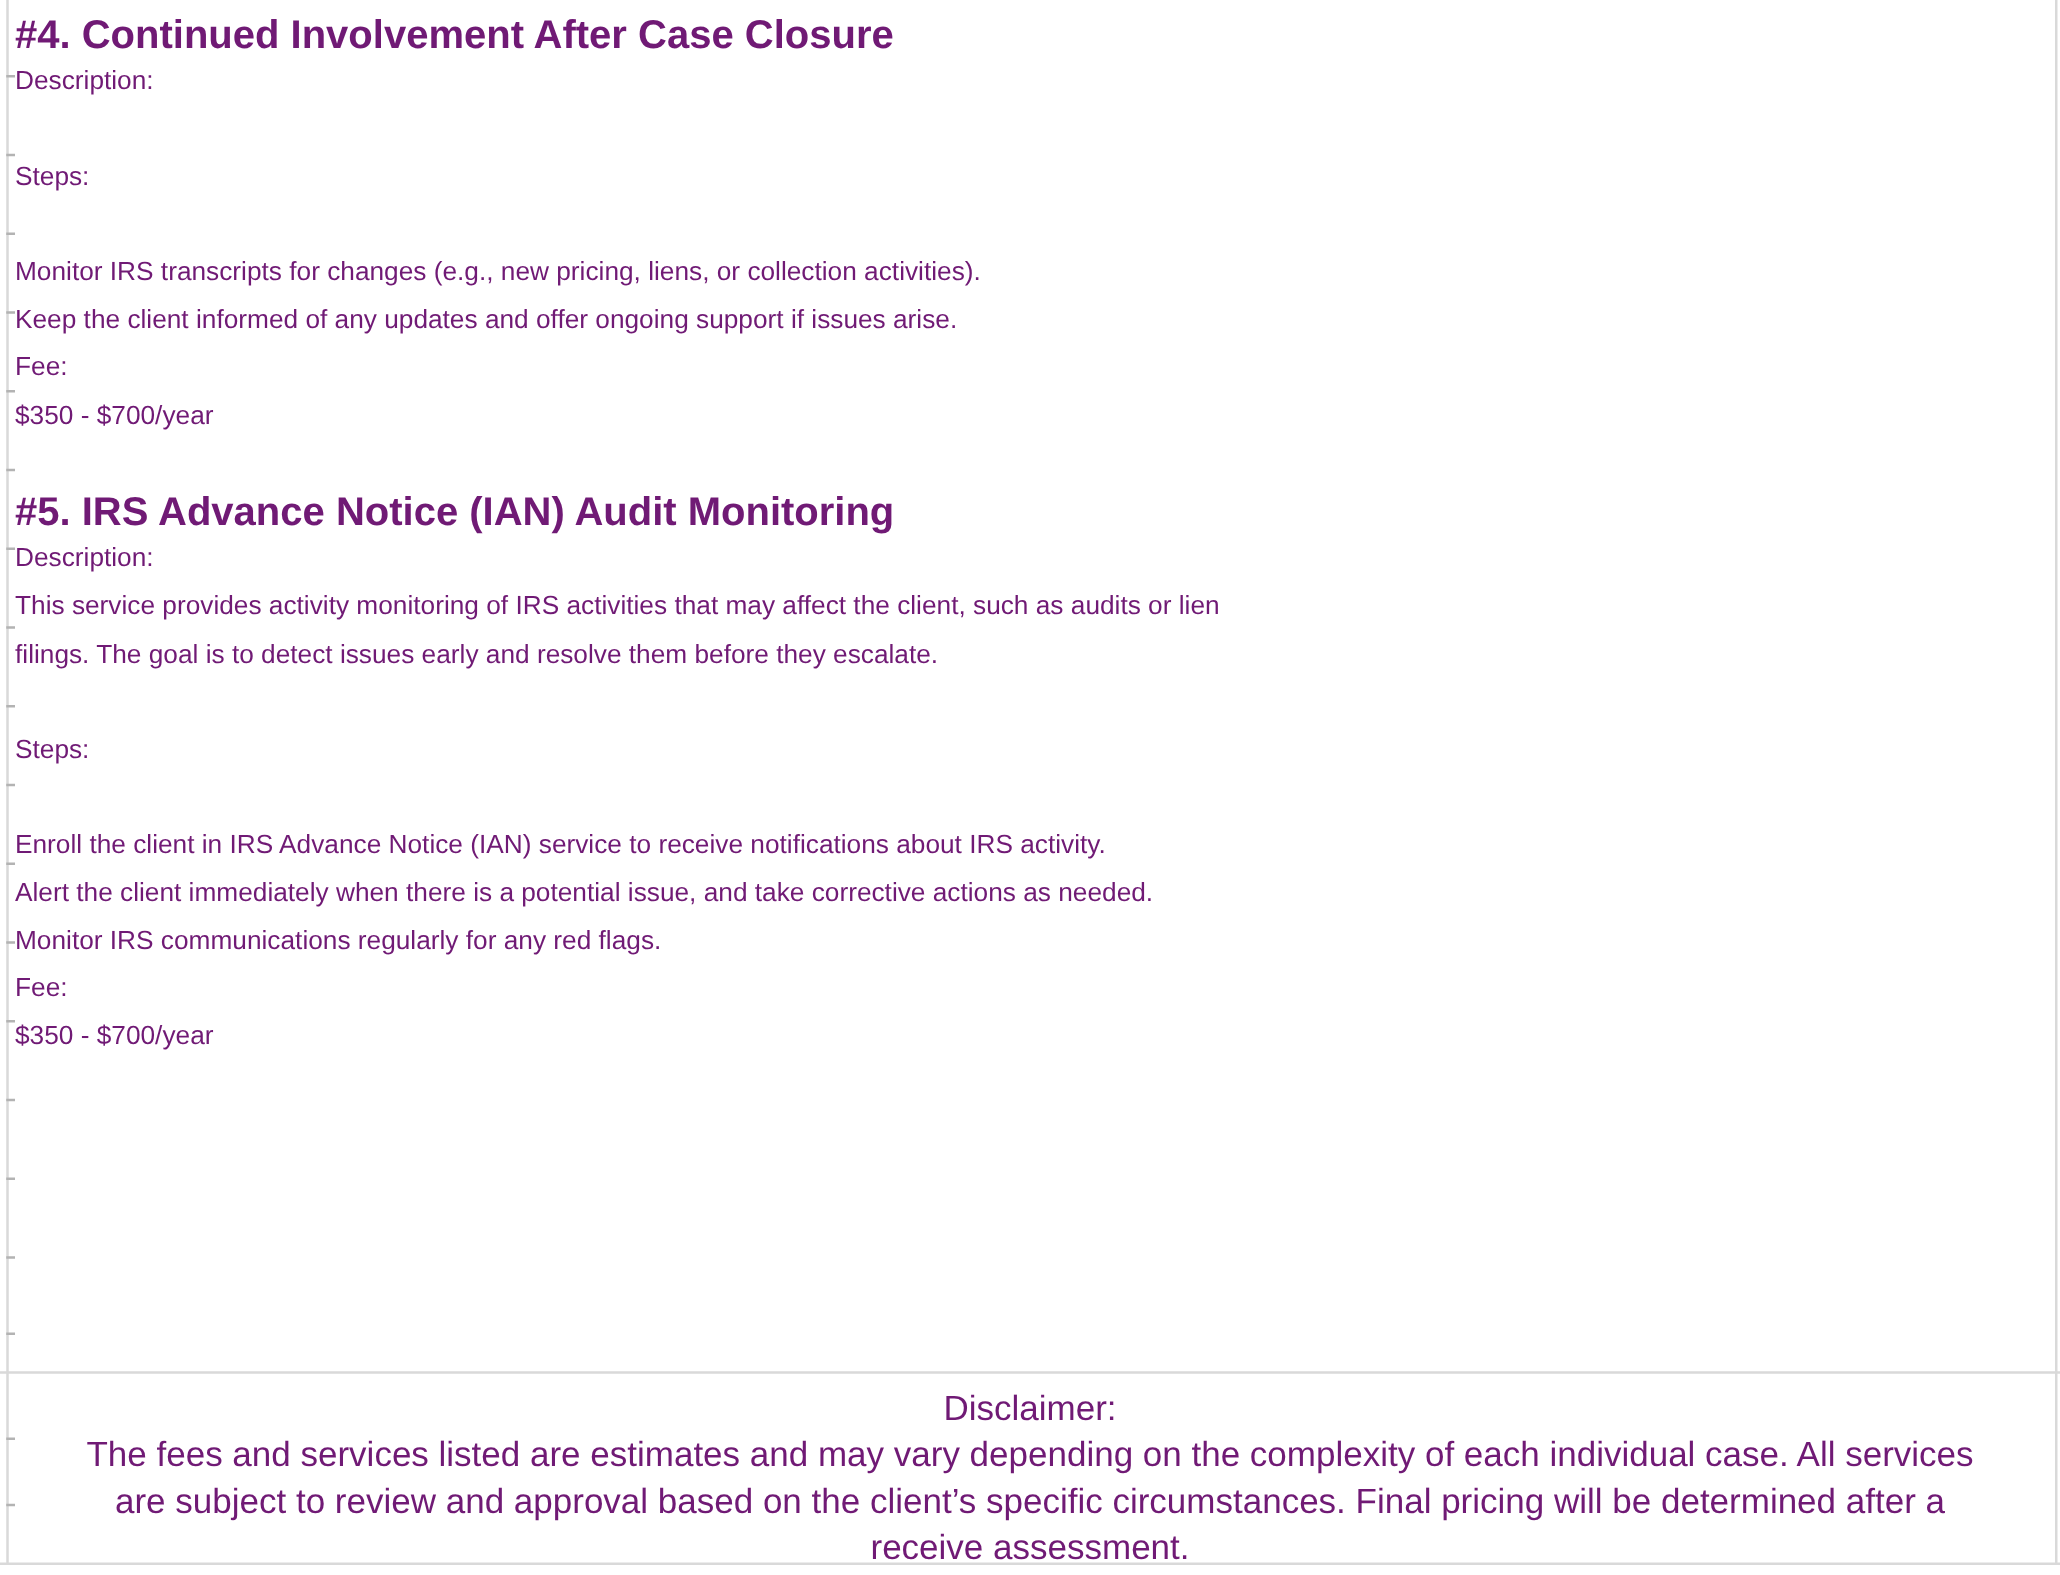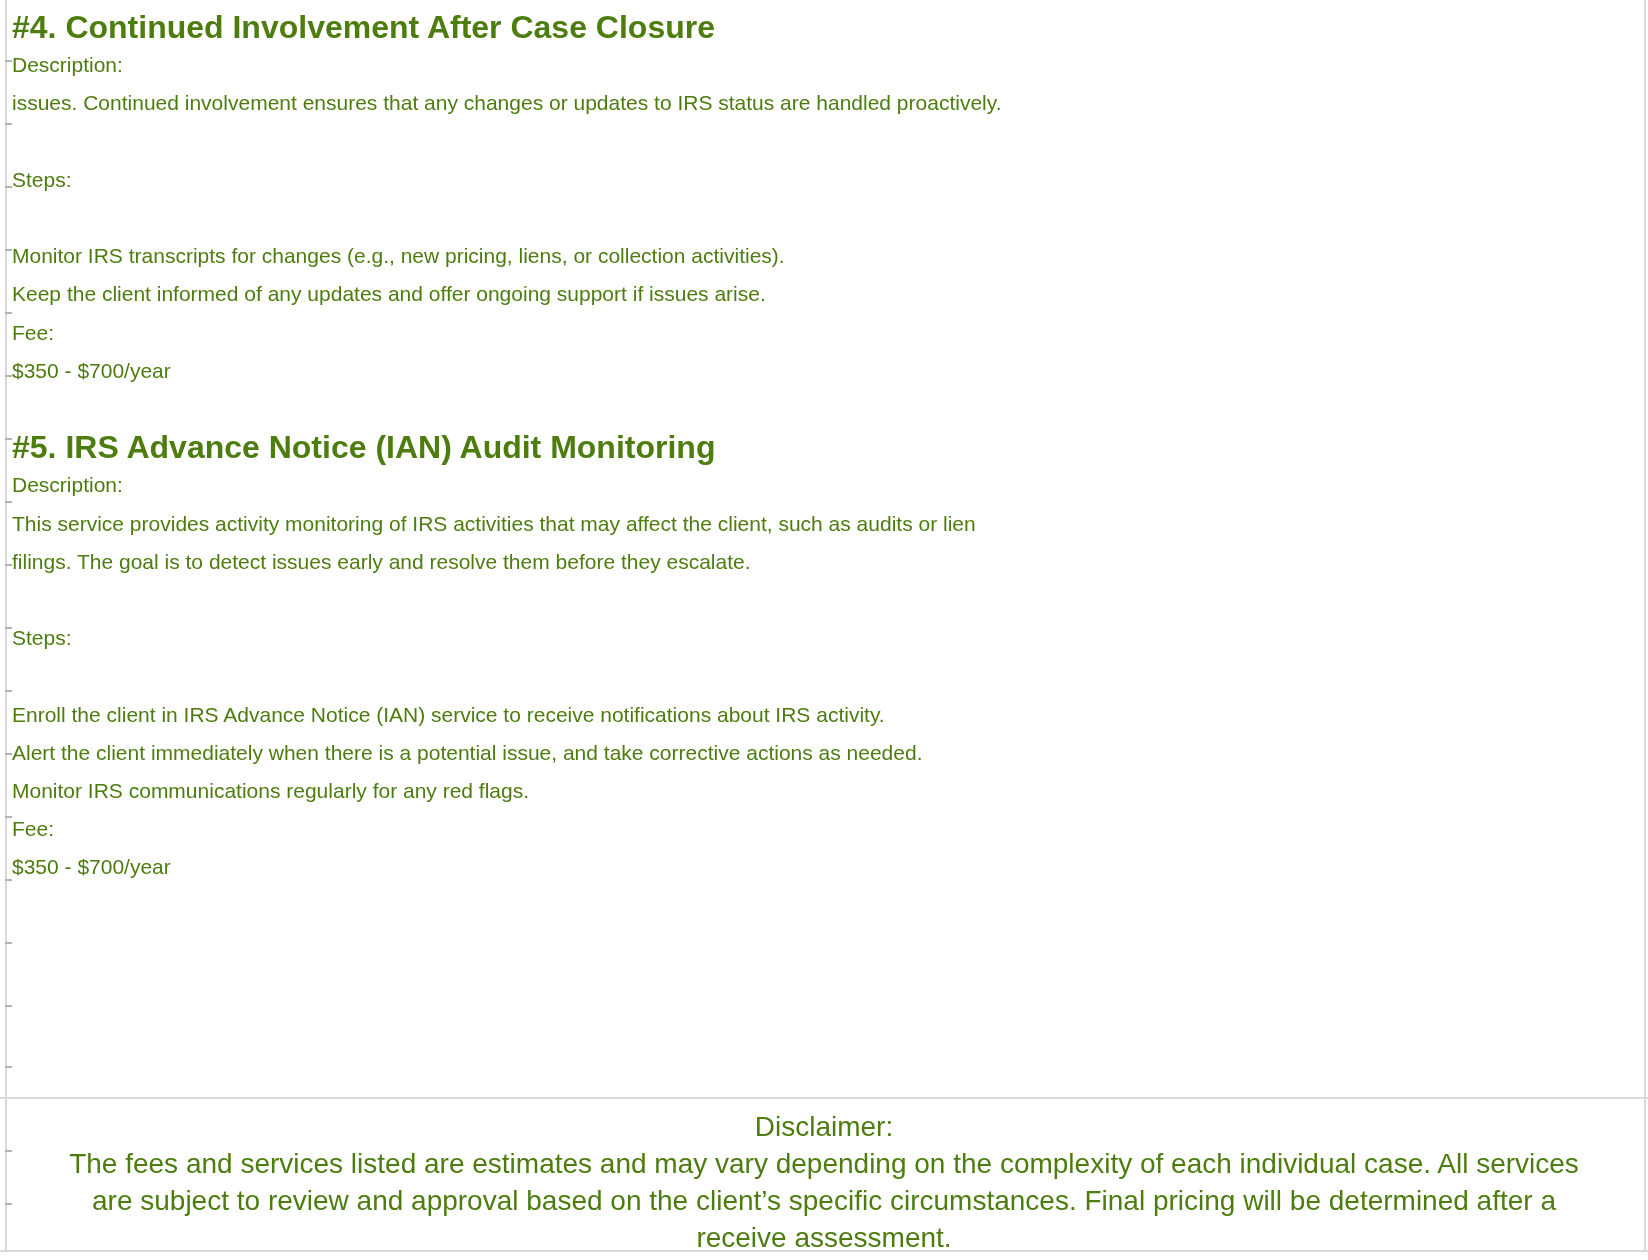--- a/index.html
+++ b/index.html
@@ -3,21 +3,21 @@
 <meta charset="utf-8">
 <style>
   html, body { margin: 0; padding: 0; background: #ffffff; }
   .screen {
     position: relative;
     width: 1648px;
     height: 1260px;
     background: #ffffff;
     overflow: hidden;
     font-family: "Liberation Sans", sans-serif;
-    color: #4d7c0f;
+    color: #701a75;
   }
   
   .gridline { position: absolute; background: #d9d9d9; }
   .v-left   { left: 5px;    top: 0;      width: 2px;    height: 1252px; }
   .v-right  { left: 1644px; top: 0;      width: 2px;    height: 1252px; }
   .h-mid    { left: 0;      top: 1097px; width: 1648px; height: 2px; }
   .h-bottom { left: 0;      top: 1250px; width: 1648px; height: 2px; }
   .row-tick { position: absolute; left: 5px; width: 7px; height: 2px; background: #b3b3b3; }
 
   
@@ -83,21 +83,20 @@
       <div class="row-tick" style="top: 942px;"></div>
       <div class="row-tick" style="top: 1005px;"></div>
       <div class="row-tick" style="top: 1066px;"></div>
       <div class="row-tick" style="top: 1150px;"></div>
       <div class="row-tick" style="top: 1203px;"></div>
     </div>
 
   <div class="main-cell" id="main-cell">
       <div class="line bold">#4. Continued Involvement After Case Closure</div>
       <div class="line">Description:</div>
-      <div class="line">issues. Continued involvement ensures that any changes or updates to IRS status are handled proactively.</div>
       <div class="line"></div>
       <div class="line">Steps:</div>
       <div class="line"></div>
       <div class="line">Monitor IRS transcripts for changes (e.g., new pricing, liens, or collection activities).</div>
       <div class="line">Keep the client informed of any updates and offer ongoing support if issues arise.</div>
       <div class="line">Fee:</div>
       <div class="line">$350 - $700/year</div>
       <div class="line"></div>
       <div class="line bold">#5. IRS Advance Notice (IAN) Audit Monitoring</div>
       <div class="line">Description:</div>

